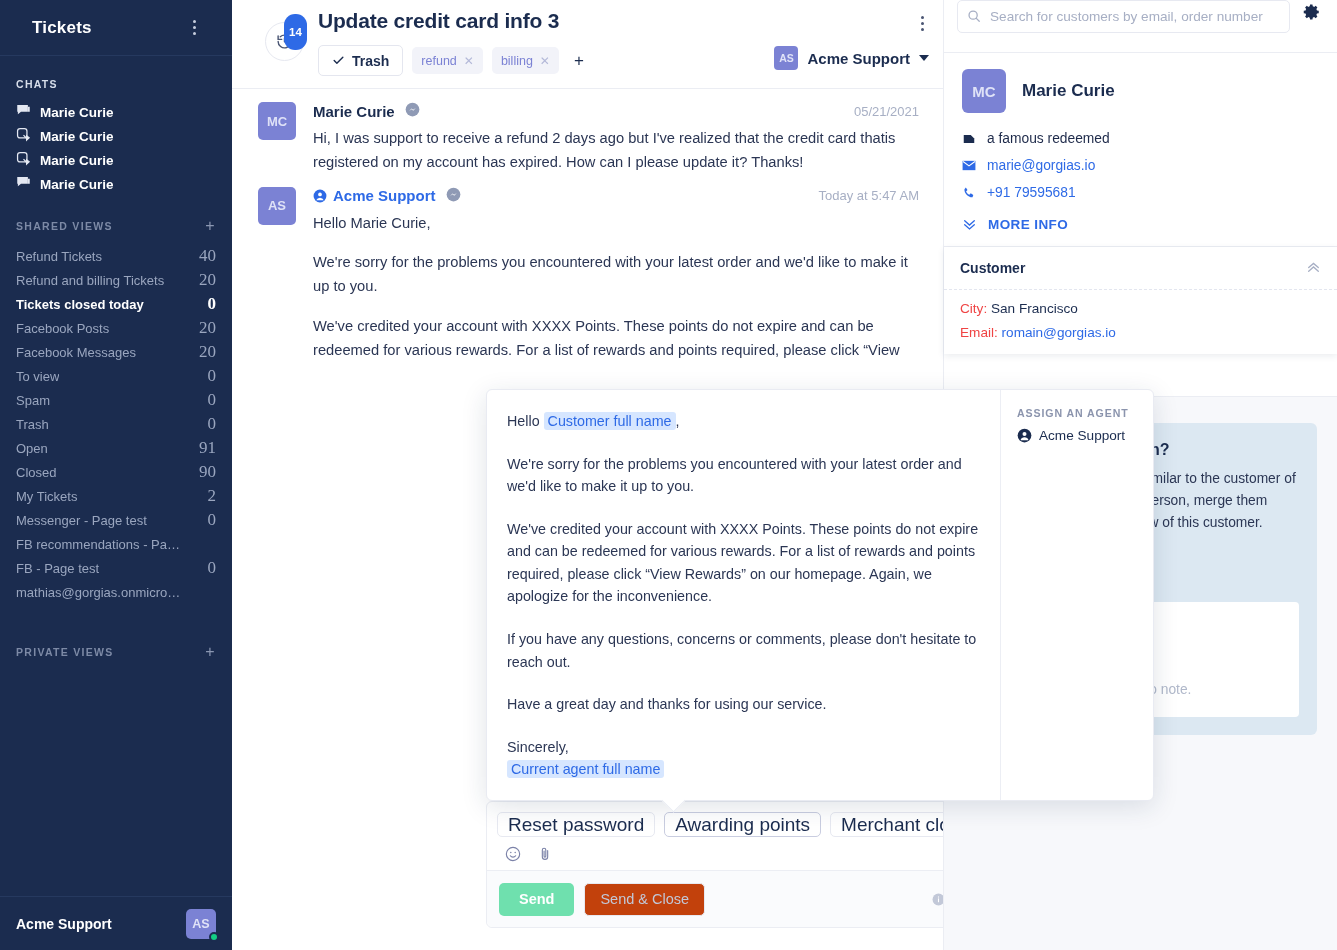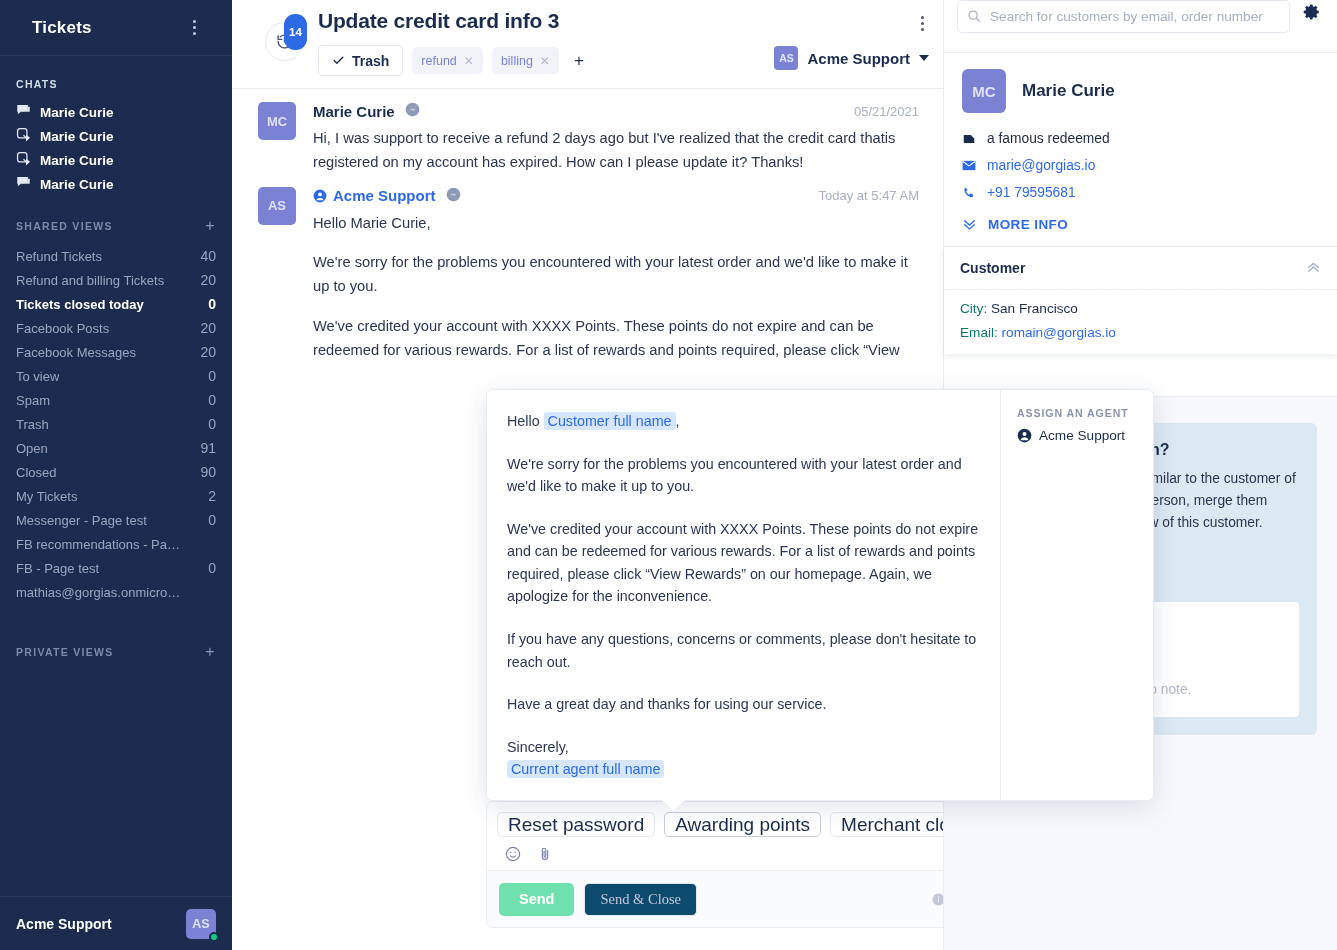--- a/index.html
+++ b/index.html
@@ -34,21 +34,21 @@
     display: flex; align-items: center; gap: 9px; padding: 3px 16px; height: 24px;
     font-size: 13.5px; font-weight: bold; color: #ffffff; cursor: pointer;
   }
   .chat-row svg { flex: 0 0 auto; }
   .view-row {
     display: flex; align-items: center; justify-content: space-between;
     padding: 0 16px; height: 24px; font-size: 13px; color: #9aa6bf; cursor: pointer;
   }
   .view-row.active { color: #ffffff; font-weight: bold; }
   .view-row .vname { overflow: hidden; white-space: nowrap; text-overflow: ellipsis; max-width: 168px; }
-  .view-row .vcount { font-size: 14px; flex: 0 0 auto; padding-left: 6px;}
+  .view-row .vcount { font-size: 17px; flex: 0 0 auto; padding-left: 6px; font-family: Liberation Serif, serif;}
   #sidebar-spacer { flex: 1 1 auto; }
   #sidebar-footer {
     height: 54px; border-top: 1px solid #26395f; display: flex; align-items: center;
     justify-content: space-between; padding: 0 16px; cursor: pointer;
   }
   #sidebar-footer .nm { font-size: 14px; font-weight: bold; color: #fff; }
   .av { background: #7b82d4; color: #dfe2f7; border-radius: 5px; display: flex;
         align-items: center; justify-content: center; font-weight: bold; }
   #footer-avatar { width: 30px; height: 30px; font-size: 12.5px; position: relative; }
   #online-dot { position: absolute; right: -3px; bottom: -3px; width: 10px; height: 10px;
@@ -120,22 +120,22 @@
   .macro { border: 1px solid #e7e9f1; background: #fff; border-radius: 5px; height: 25px;
     padding: 0 10px; font-size: 19px; color: #1b2c4f; display: flex; align-items: center;
     cursor: pointer; font-family: inherit; }
   .macro.sel { border-color: #c9cde0; }
   #icon-row { display: flex; gap: 16px; padding: 9px 0 0 18px; align-items: center; }
   #composer-footer { position: absolute; left: 0; right: 0; bottom: 0; height: 57px;
     border-top: 1px solid #eceef4; background: #fafbfd; border-radius: 0 0 6px 6px;
     display: flex; align-items: center; padding: 0 12px; gap: 10px; }
   #send-btn { background: #6fe0ae; color: #fff; border: none; border-radius: 5px; height: 33px;
     padding: 0 20px; font-size: 14.5px; font-weight: bold; cursor: pointer; font-family: inherit; }
-  #send-close-btn { background: #0c4a6e; color: #c2c8d8; border: 1px solid #e7e9f1; border-radius: 5px;
-    height: 33px; padding: 0 15px; font-size: 14.5px; cursor: pointer; font-family: Liberation Serif, serif; }
+  #send-close-btn { background: #c2410c; color: #c2c8d8; border: 1px solid #e7e9f1; border-radius: 5px;
+    height: 33px; padding: 0 15px; font-size: 14.5px; cursor: pointer; font-family: Liberation Sans, sans-serif; }
   #hint { margin-left: auto; display: flex; align-items: center; gap: 6px; font-size: 12.8px; color: #c2c8d8; }
   #hint-key { background: #d3d8e6; color: #8b94ad; border-radius: 3px; padding: 1px 5px; font-size: 11px; }
   #hint-close { color: #c2c8d8; font-size: 14px; cursor: pointer; margin-left: 3px; }
 
   
   #right { position: absolute; left: 943px; top: 0; width: 394px; height: 950px;
     background: #ffffff; border-left: 1px solid #ebedf3; }
   #search-bar { height: 53px; display: flex; align-items: flex-start; gap: 10px; padding: 0 13px;
     border-bottom: 1px solid #ebedf3; }
   #search-input-wrap { flex: 1 1 auto; position: relative; }
@@ -153,21 +153,21 @@
   .cust-line .lnk { color: #2e6ae6; cursor: pointer; }
   #more-info { display: flex; align-items: center; gap: 11px; margin-top: 17px;
     font-size: 13.5px; font-weight: bold; letter-spacing: .4px; color: #2e6ae6; cursor: pointer; }
   #customer-card { margin: 0; background: #fff; box-shadow: 0 2px 7px rgba(27,44,79,.09); }
   #cc-head { height: 43px; display: flex; align-items: center; justify-content: space-between;
     padding: 0 16px; border-bottom: 1px dashed #e3e6ef; }
   #cc-title { font-size: 14px; font-weight: bold; color: #1b2c4f; }
   #cc-body { padding: 11px 16px 14px 16px; }
   .cc-row { font-size: 13.6px; color: #1b2c4f; margin-bottom: 9px; }
   .cc-row:last-child { margin-bottom: 0; }
-  .cc-row .k { color: #0f766e; }
+  .cc-row .k { color: #ef4444; }
   .cc-row .lnk { color: #2e6ae6; cursor: pointer; }
   #merge-region { position: absolute; left: 0; right: 0; top: 396px; bottom: 0;
      background: #f7f8fb; border-top: 1px solid #ebedf3; padding: 26px 20px; }
   #merge-card { background: #dce8f2; border-radius: 6px; padding: 18px 18px 18px 18px; }
   #merge-title { font-size: 16px; font-weight: bold; color: #1b2c4f; }
   #merge-text { font-size: 13.8px; line-height: 1.58; color: #2b3654; margin-top: 9px; }
   #merge-btn { margin-top: 16px; background: #2e6ae6; color: #fff; border: none; border-radius: 5px;
     height: 31px; padding: 0 14px; font-size: 13.6px; font-weight: bold; cursor: pointer;
     display: flex; align-items: center; gap: 7px; font-family: inherit; }
   #merge-person { background: #fff; border-radius: 4px; margin-top: 22px; padding: 18px 18px 20px 18px; }

